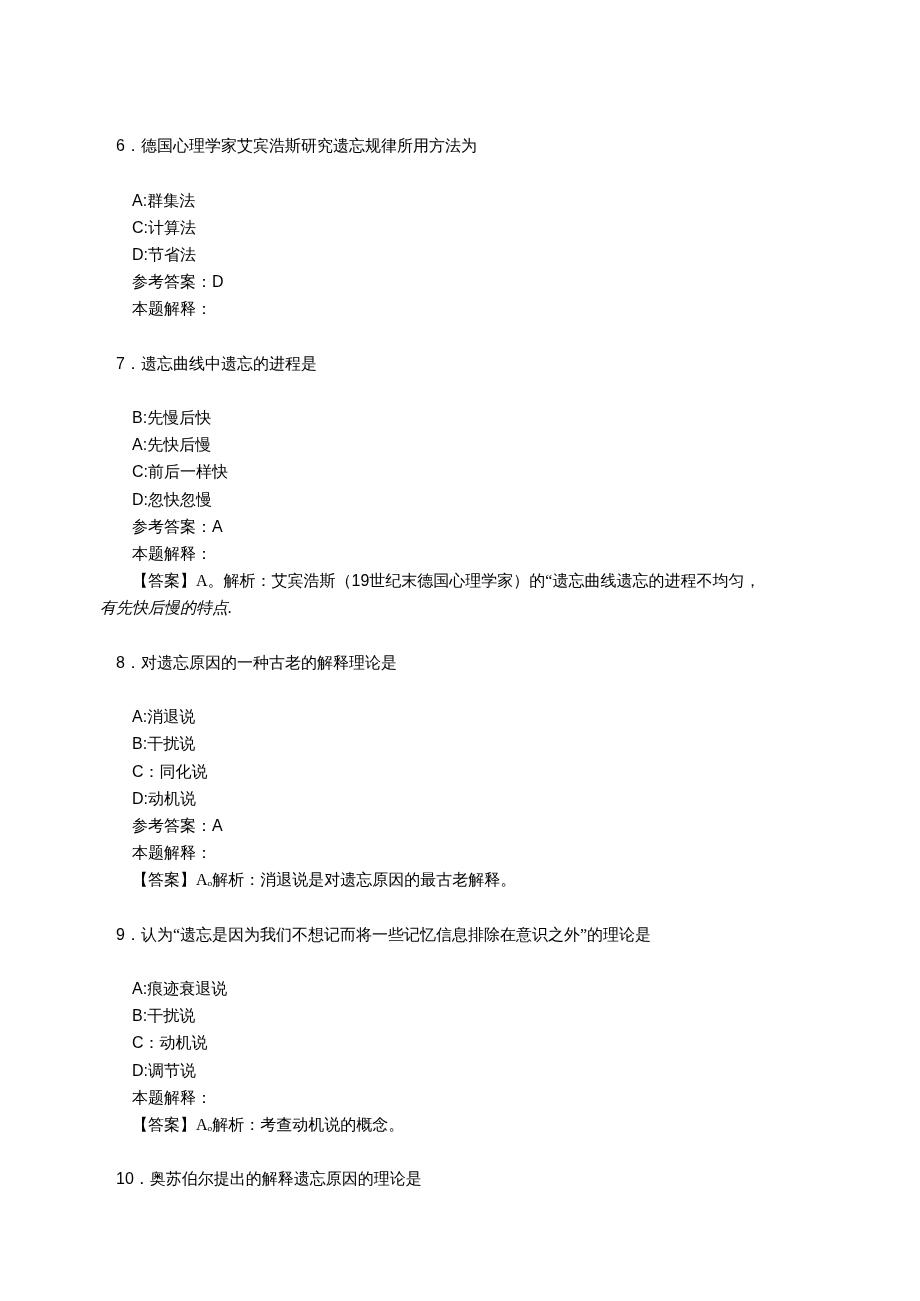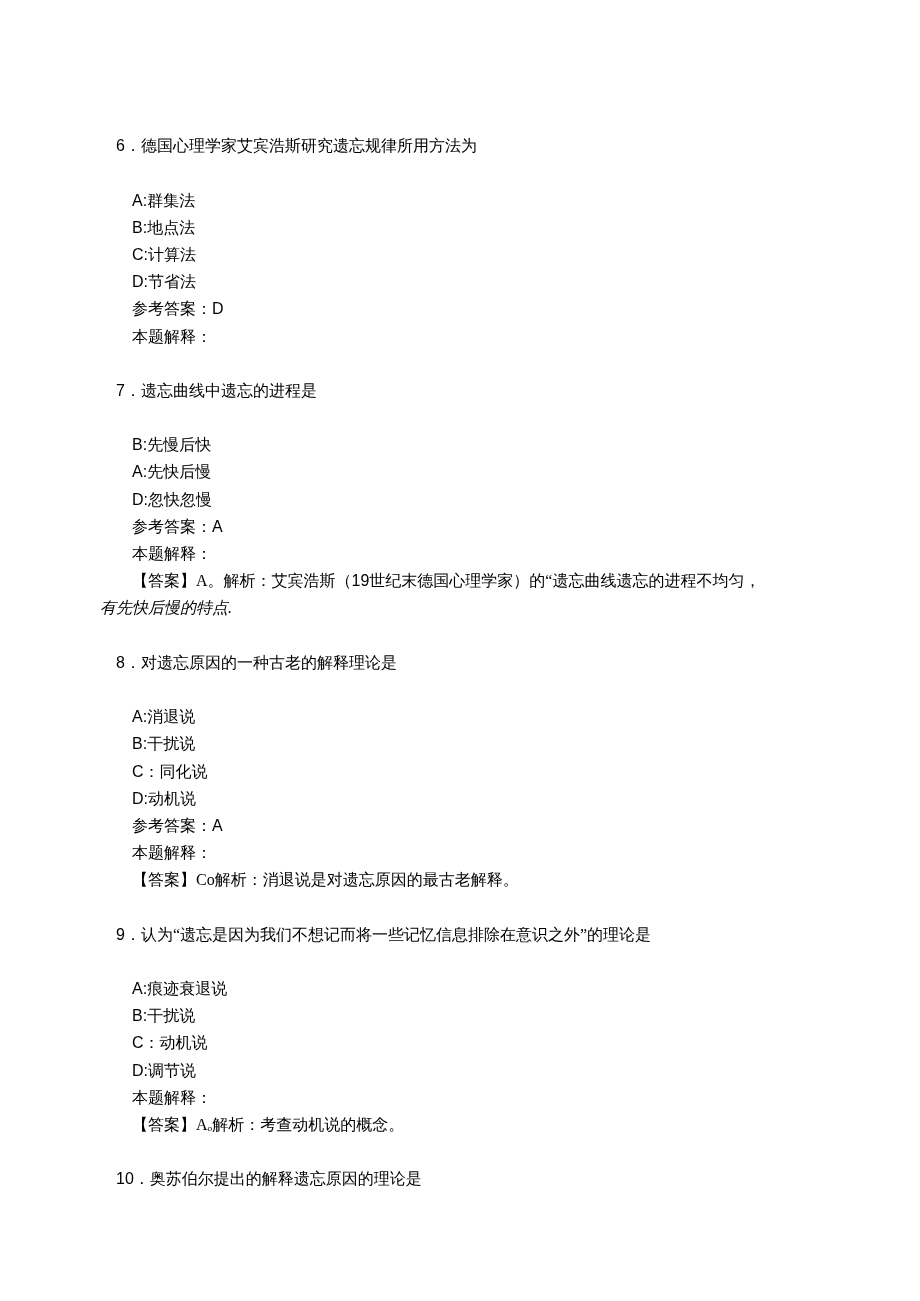--- a/index.html
+++ b/index.html
@@ -38,47 +38,47 @@
 </style>
 </head>
 <body>
 
 <div class="page">
 
   <div class="line">
     <span class="q-num">6</span><span>．德国心理学家艾宾浩斯研究遗忘规律所用方法为</span>
   </div>
   <div class="line"><span class="opt-label">A:</span><span>群集法</span></div>
-  <div class="line"><span class="opt-label">B:</span><span>地点法</span></div>
   <div class="line"><span class="opt-label">C:</span><span>计算法</span></div>
   <div class="line"><span class="opt-label">D:</span><span>节省法</span></div>
   <div class="line"><span>参考答案：</span><span class="opt-label">D</span></div>
   <div class="line">本题解释：</div>
 
   <div class="line">
     <span class="q-num">7</span><span>．遗忘曲线中遗忘的进程是</span>
   </div>
   <div class="line"><span class="opt-label">B:</span><span>先慢后快</span></div>
   <div class="line"><span class="opt-label">A:</span><span>先快后慢</span></div>
+  <div class="line"><span class="opt-label">C:</span><span>前后一样快</span></div>
   <div class="line"><span class="opt-label">D:</span><span>忽快忽慢</span></div>
   <div class="line"><span>参考答案：</span><span class="opt-label">A</span></div>
   <div class="line">本题解释：</div>
   <div class="line"><span>【答案】A。解析：艾宾浩斯（</span><span class="num">19</span><span>世纪末德国心理学家）的“遗忘曲线遗忘的进程不均匀，</span></div>
   <div class="line noindent">有先快后慢的特点.</div>
 
   <div class="line">
     <span class="q-num">8</span><span>．对遗忘原因的一种古老的解释理论是</span>
   </div>
   <div class="line"><span class="opt-label">A:</span><span>消退说</span></div>
   <div class="line"><span class="opt-label">B:</span><span>干扰说</span></div>
   <div class="line"><span class="opt-label">C：</span><span>同化说</span></div>
   <div class="line"><span class="opt-label">D:</span><span>动机说</span></div>
   <div class="line"><span>参考答案：</span><span class="opt-label">A</span></div>
   <div class="line">本题解释：</div>
-  <div class="line">【答案】Co解析：消退说是对遗忘原因的最古老解释。</div>
+  <div class="line">【答案】Aₒ解析：消退说是对遗忘原因的最古老解释。</div>
 
   <div class="line">
     <span class="q-num">9</span><span>．认为“遗忘是因为我们不想记而将一些记忆信息排除在意识之外”的理论是</span>
   </div>
   <div class="line"><span class="opt-label">A:</span><span>痕迹衰退说</span></div>
   <div class="line"><span class="opt-label">B:</span><span>干扰说</span></div>
   <div class="line"><span class="opt-label">C：</span><span>动机说</span></div>
   <div class="line"><span class="opt-label">D:</span><span>调节说</span></div>
   <div class="line">本题解释：</div>
   <div class="line">【答案】Aₒ解析：考查动机说的概念。</div>

